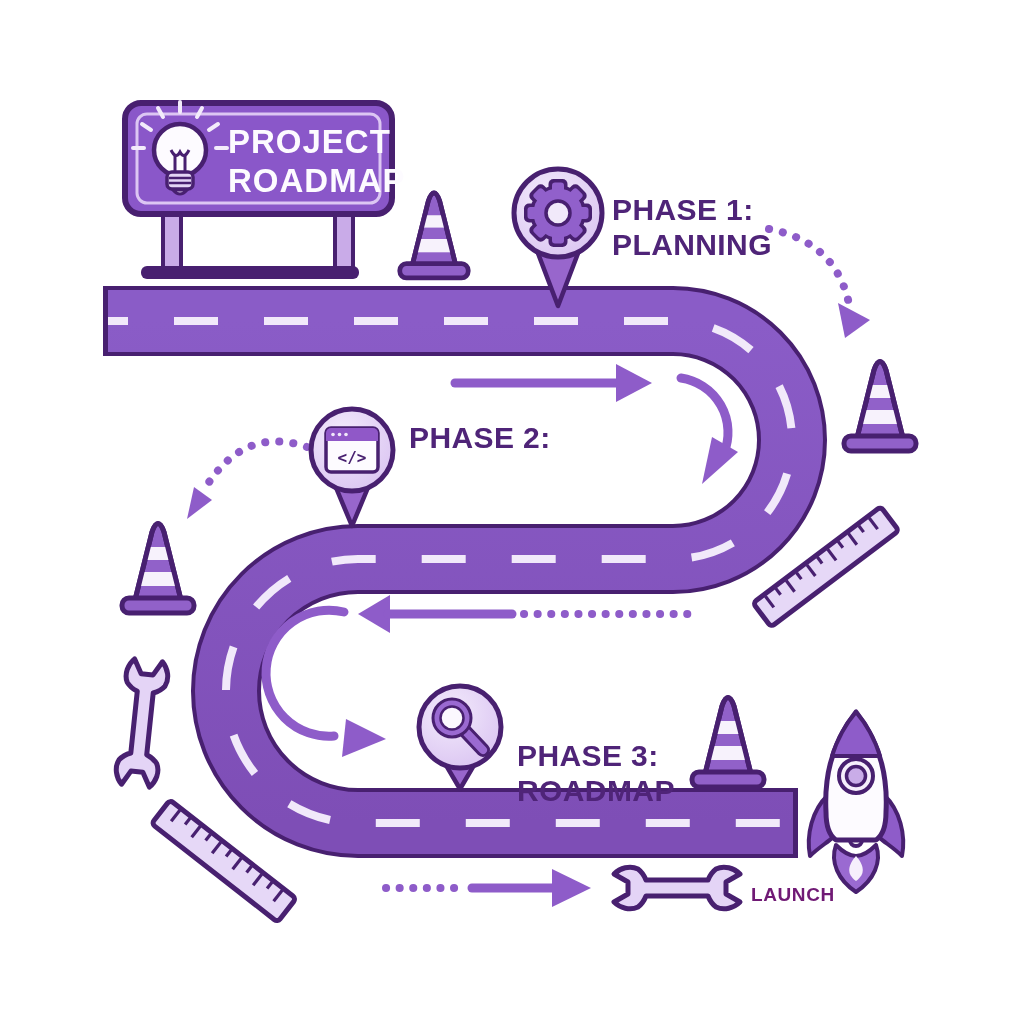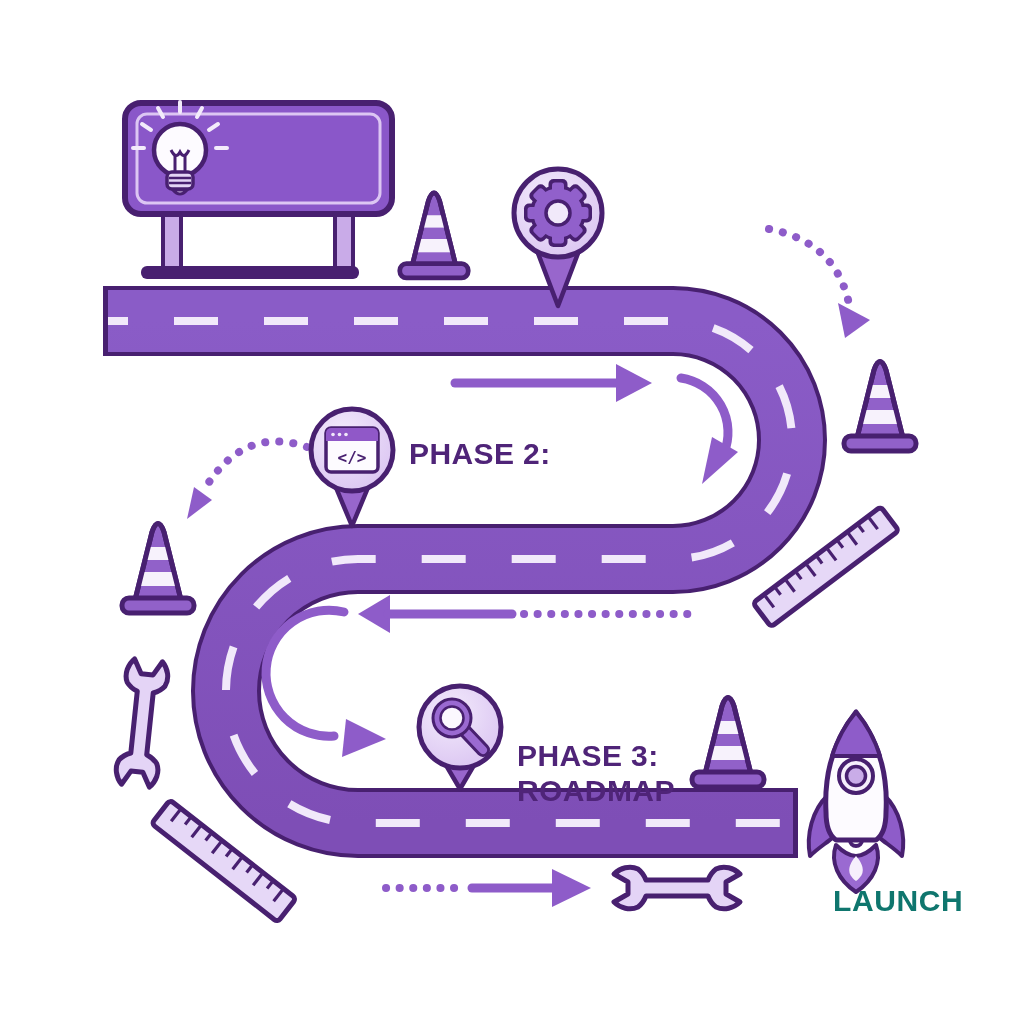--- a/index.html
+++ b/index.html
@@ -3,22 +3,22 @@
 <meta charset="utf-8">
 <style>
   html,body{margin:0;padding:0;background:#ffffff;}
   #stage{position:relative;width:1024px;height:1024px;background:#ffffff;overflow:hidden;
          font-family:"Liberation Sans",sans-serif;}
   #art{position:absolute;left:0;top:0;}
   .phase-label{position:absolute;font-weight:800;color:#4F2478;font-size:30px;line-height:35px;
                letter-spacing:0.4px;white-space:nowrap;}
   .sign-text{position:absolute;left:228px;top:122px;font-weight:800;color:#FDFBFF;
              font-size:33px;line-height:39px;letter-spacing:1px;white-space:nowrap;}
-  .launch-text{position:absolute;left:833px;top:884px;font-weight:800;color:#0f766e;
-               font-size:30px;letter-spacing:0.6px;white-space:nowrap;}
+  .launch-text{position:absolute;left:751px;top:884px;font-weight:800;color:#701a75;
+               font-size:19px;letter-spacing:0.6px;white-space:nowrap;}
 </style>
 </head>
 <body>
 
 <div id="stage">
 
 <svg id="art" width="1024" height="1024" viewBox="0 0 1024 1024">
   <defs>
     <radialGradient id="pinGrad" cx="38%" cy="32%" r="80%">
       <stop offset="0%" stop-color="#F3EBFC"></stop>
@@ -201,23 +201,31 @@
     <rect x="850" y="788" width="12" height="58" rx="6" fill="#FDFBFF" stroke="#482070" stroke-width="4"></rect>
     <path d="M 856 712 C 832 742 824 775 826 812 C 826 828 830 836 836 840 L 876 840 C 882 836 886 828 886 812 C 888 775 880 742 856 712 Z" fill="#FDFBFF" stroke="#482070" stroke-width="5" stroke-linejoin="round"></path>
     <path d="M 856 712 C 844 726 837 740 832 756 L 880 756 C 875 740 868 726 856 712 Z" fill="#8E5CC9" stroke="#482070" stroke-width="4" stroke-linejoin="round"></path>
     <circle cx="856" cy="776" r="17" fill="#F6EFFC" stroke="#482070" stroke-width="4"></circle>
     <circle cx="856" cy="776" r="9.5" fill="#C9ACE8" stroke="#482070" stroke-width="3.5"></circle>
     <path d="M 836 845 C 830 862 838 880 856 892 C 874 880 882 862 876 845 C 868 853 862 856 856 856 C 850 856 844 853 836 845 Z" fill="#9A6AD1" stroke="#482070" stroke-width="4" stroke-linejoin="round"></path>
     <path d="M 856 856 C 848 865 846 874 856 881 C 866 874 864 865 856 856 Z" fill="#F6EFFC"></path>
   </g>
 </svg>
 
-
-
-  <div class="phase-label" style="left:409px;top:436px">
+  <div class="sign-text">
+    <div>PROJECT</div>
+    <div>ROADMAP</div>
+  </div>
+
+  <div class="phase-label" style="left:612px;top:192px">
+    <div>PHASE 1:</div>
+    <div>PLANNING</div>
+  </div>
+
+  <div class="phase-label" style="left:409px;top:420px">
     <div>PHASE 2:</div>
   </div>
 
   <div class="phase-label" style="left:517px;top:738px">
     <div>PHASE 3:</div>
     <div>ROADMAP</div>
   </div>
 
   <div class="launch-text">LAUNCH</div>
 </div>

